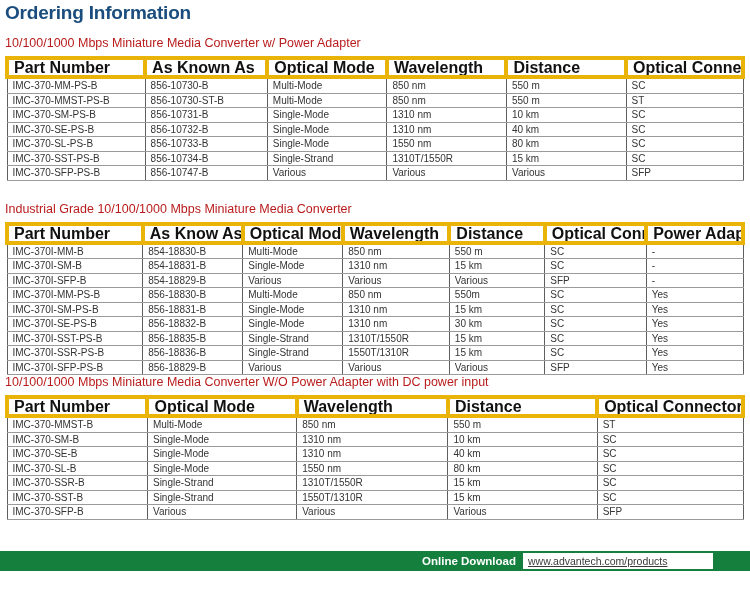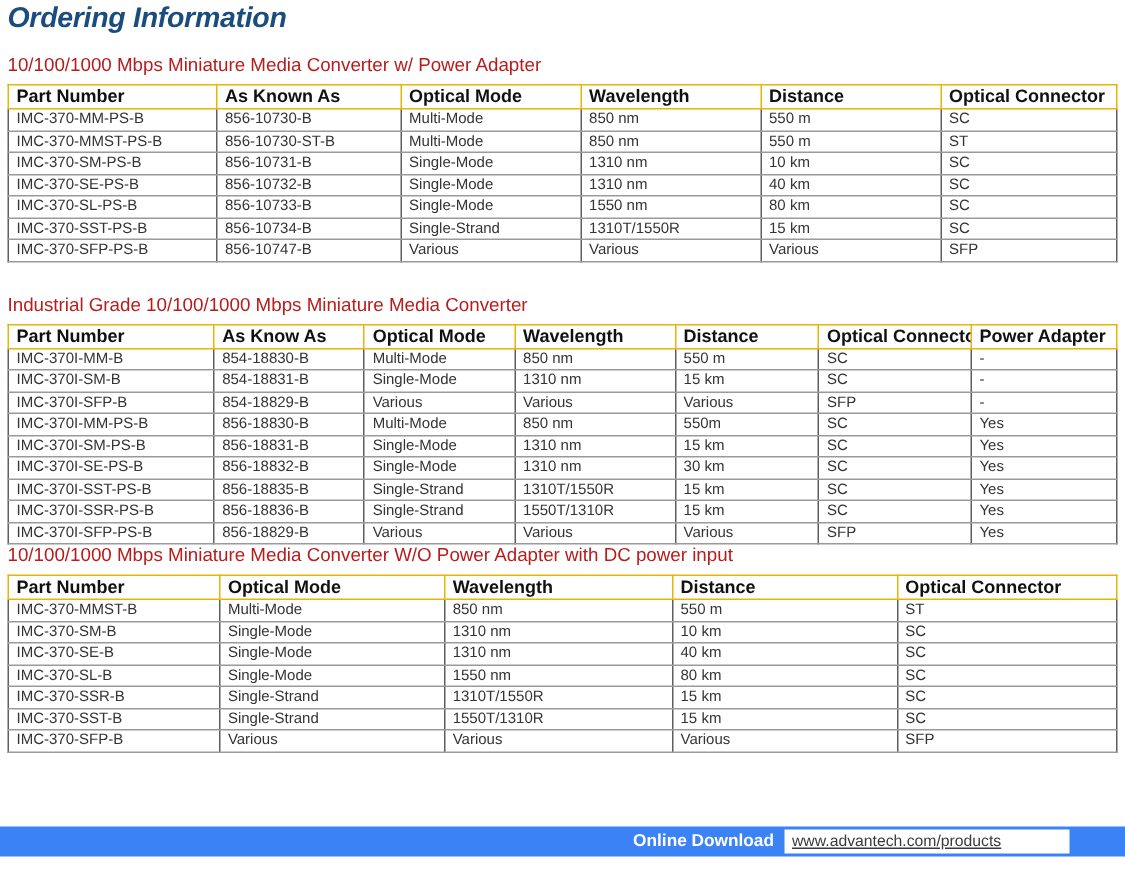--- a/index.html
+++ b/index.html
@@ -10,41 +10,40 @@
     position:relative;
     overflow:hidden;
   }
   .page{padding:2px 5px 0 5px;}
   .page-title{
     color:#1a4d7d;
     font-size:19px;
     font-weight:bold;
     letter-spacing:-0.2px;
     margin:0 0 12px 0;
-    font-style:italic;
   }
   .section{margin:0 0 0 0;}
   .section-heading{
     font-size:12.5px;
     font-weight:normal;
     color:#b91c1c;
     margin:0 0 6px 0;
   }
   .sec-gap1{margin-top:0;}
   .sec-gap2{margin-top:21px;}
   .sec-gap3{}
   table{
     border-collapse:collapse;
     border:1.5px solid #3c3c3c;
     width:740px;
     table-layout:fixed;
   }
   th{
-    border:1px solid #eab308;
-    font-size:12px;
+    border:4px solid #eab308;
+    font-size:16px;
     font-weight:bold;
     color:#111111;
     text-align:left;
     padding:0 5px;
     height:15px;
     line-height:15px;
     white-space:nowrap;
     overflow:hidden;
   }
   td{
@@ -78,21 +77,21 @@
   .t2 th:nth-child(2){width:20.3%}
   .t2 th:nth-child(3){width:20.6%}
   .t2 th:nth-child(4){width:20.3%}
   .t2 th:nth-child(5){width:19.8%}
   .footer-bar{
     position:absolute;
     left:0;
     top:551px;
     width:750px;
     height:20px;
-    background:#3b82f6;
+    background:#15803d;
     display:flex;
     align-items:center;
   }
   .footer-label{
     color:#ffffff;
     font-weight:bold;
     font-size:11.5px;
     margin-left:auto;
     padding-right:7px;
     white-space:nowrap;

